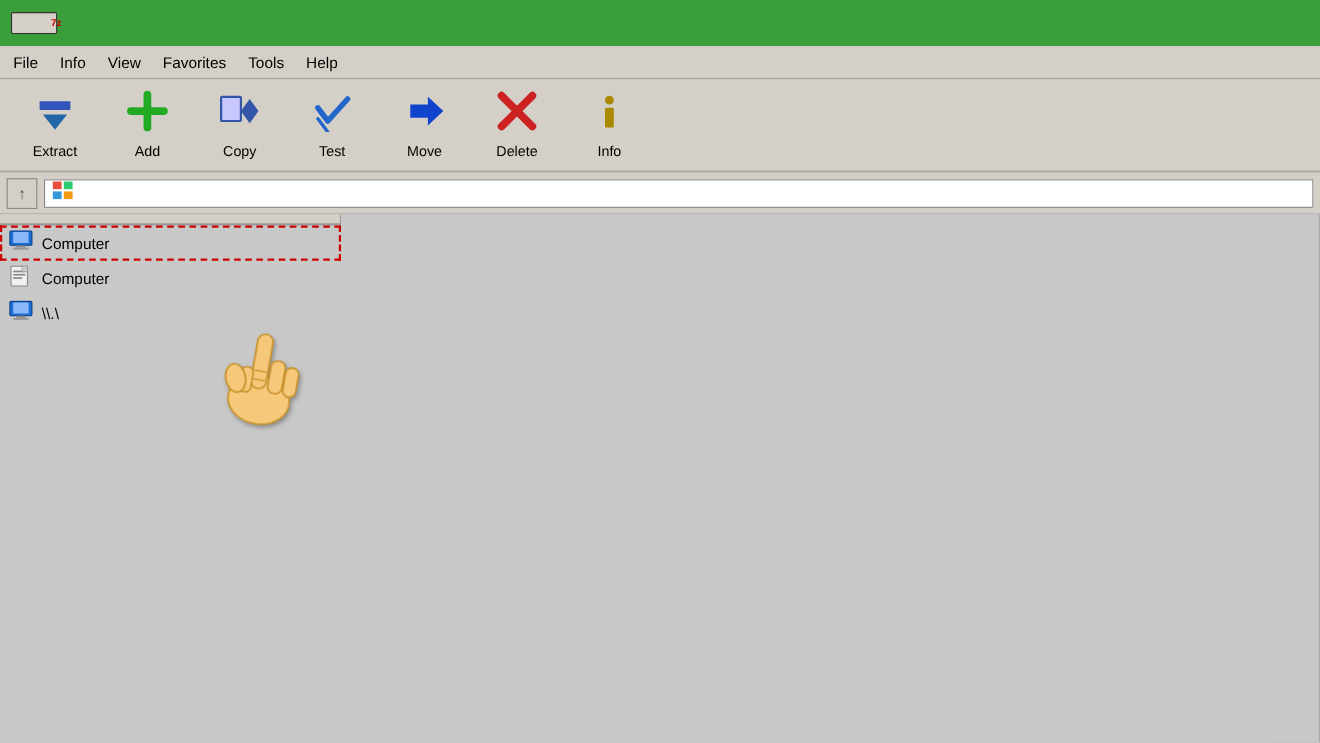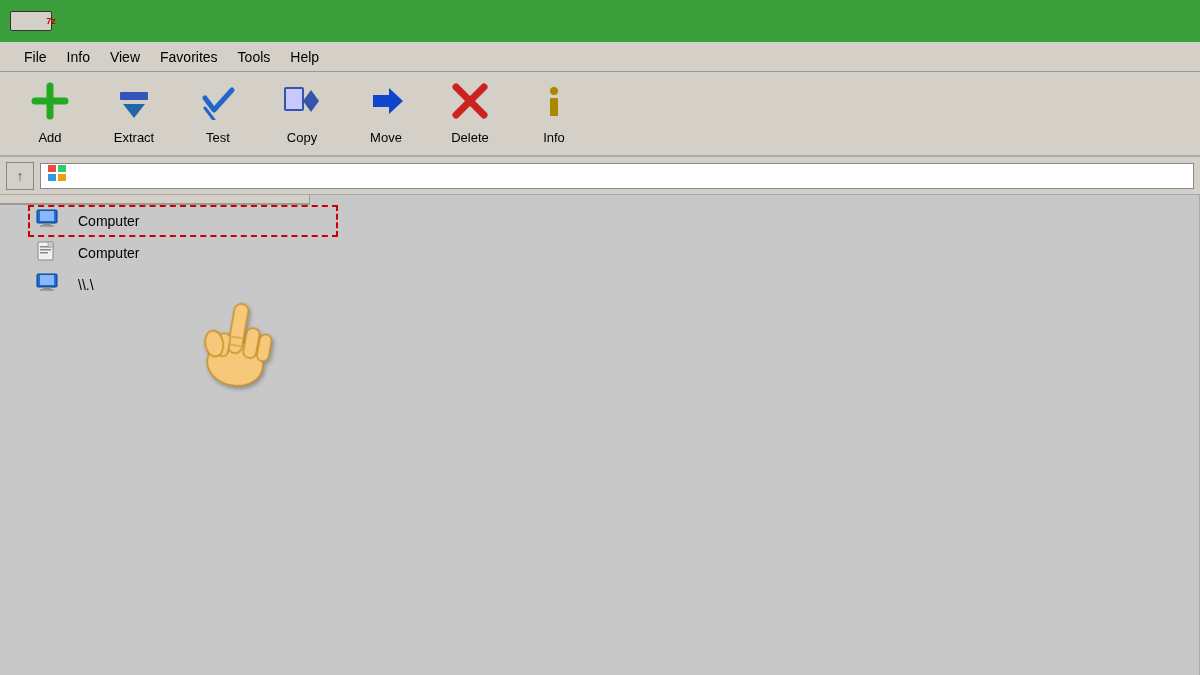--- a/index.html
+++ b/index.html
@@ -20,21 +20,21 @@
       padding: 0 10px;
       gap: 8px;
     }
 
     
     #menu-bar {
       background: #d4d0c8;
       height: 30px;
       display: flex;
       align-items: center;
-      padding: 0 14px;
+      padding: 0 2px;
       border-bottom: 1px solid #999;
     }
     .menu-item {
       padding: 3px 10px;
       font-size: 14px;
       cursor: pointer;
       color: #000;
     }
 
     
@@ -128,26 +128,25 @@
       font-weight: 600;
       border-right: 1px solid #999;
       width: 310px;
       display: inline-block;
     }
 
     .file-row {
       display: flex;
       align-items: center;
       padding: 3px 8px;
-      gap: 20px;
+      gap: 8px;
       font-size: 14px;
       cursor: pointer;
       height: 32px;
       width: 310px;
-      margin-left: 28px;
     }
     .file-row.selected {
       background: transparent;
       outline: 2px dashed #cc0000;
       outline-offset: -2px;
     }
     .file-icon {
       font-size: 18px;
       width: 22px;
       text-align: center;
@@ -204,46 +203,46 @@
     <div class="menu-item">Info</div>
     <div class="menu-item">View</div>
     <div class="menu-item">Favorites</div>
     <div class="menu-item">Tools</div>
     <div class="menu-item">Help</div>
   </div>
 
 <div id="toolbar">
 <div class="toolbar-btn">
       <div class="toolbar-icon"><svg width="38" height="38" viewBox="0 0 38 38">
+        <rect x="5" y="10" width="28" height="8" fill="#3355bb" rx="1"></rect>
+        <polygon points="19,36 8,22 30,22" fill="#2266aa"></polygon>
+      </svg></div>
+      <div class="toolbar-label">Extract</div>
+    </div>
+    <div class="toolbar-btn">
+      <div class="toolbar-icon"><svg width="38" height="38" viewBox="0 0 38 38">
         <line x1="19" y1="4" x2="19" y2="34" stroke="#22aa22" stroke-width="7" stroke-linecap="round"></line>
         <line x1="4" y1="19" x2="34" y2="19" stroke="#22aa22" stroke-width="7" stroke-linecap="round"></line>
       </svg></div>
       <div class="toolbar-label">Add</div>
-    </div>
-    <div class="toolbar-btn">
-      <div class="toolbar-icon"><svg width="38" height="38" viewBox="0 0 38 38">
-        <rect x="5" y="10" width="28" height="8" fill="#3355bb" rx="1"></rect>
-        <polygon points="19,36 8,22 30,22" fill="#2266aa"></polygon>
-      </svg></div>
-      <div class="toolbar-label">Extract</div>
-    </div>
-    <div class="toolbar-btn">
-      <div class="toolbar-icon"><svg width="38" height="38" viewBox="0 0 38 38">
-        <polyline points="6,16 15,28 33,8" stroke="#2266cc" stroke-width="5" fill="none" stroke-linecap="round" stroke-linejoin="round"></polyline>
-        <polyline points="6,26 15,38" stroke="#2266cc" stroke-width="3" fill="none" stroke-linecap="round"></polyline>
-      </svg></div>
-      <div class="toolbar-label">Test</div>
     </div>
     <div class="toolbar-btn">
       <div class="toolbar-icon"><svg width="38" height="38" viewBox="0 0 38 38">
         <rect x="2" y="6" width="18" height="22" fill="#c8c8ff" stroke="#3355aa" stroke-width="2" rx="1"></rect>
         <polygon points="20,19 36,19 28,8" fill="#3355aa"></polygon>
         <polygon points="20,19 36,19 28,30" fill="#3355aa"></polygon>
       </svg></div>
       <div class="toolbar-label">Copy</div>
+    </div>
+    <div class="toolbar-btn">
+      <div class="toolbar-icon"><svg width="38" height="38" viewBox="0 0 38 38">
+        <polyline points="6,16 15,28 33,8" stroke="#2266cc" stroke-width="5" fill="none" stroke-linecap="round" stroke-linejoin="round"></polyline>
+        <polyline points="6,26 15,38" stroke="#2266cc" stroke-width="3" fill="none" stroke-linecap="round"></polyline>
+      </svg></div>
+      <div class="toolbar-label">Test</div>
     </div>
     <div class="toolbar-btn">
       <div class="toolbar-icon"><svg width="38" height="38" viewBox="0 0 38 38">
         <polygon points="6,13 22,13 22,6 36,19 22,32 22,25 6,25" fill="#1144cc"></polygon>
       </svg></div>
       <div class="toolbar-label">Move</div>
     </div>
     <div class="toolbar-btn">
       <div class="toolbar-icon"><svg width="38" height="38" viewBox="0 0 38 38">
         <line x1="5" y1="5" x2="33" y2="33" stroke="#cc2222" stroke-width="7" stroke-linecap="round"></line>

